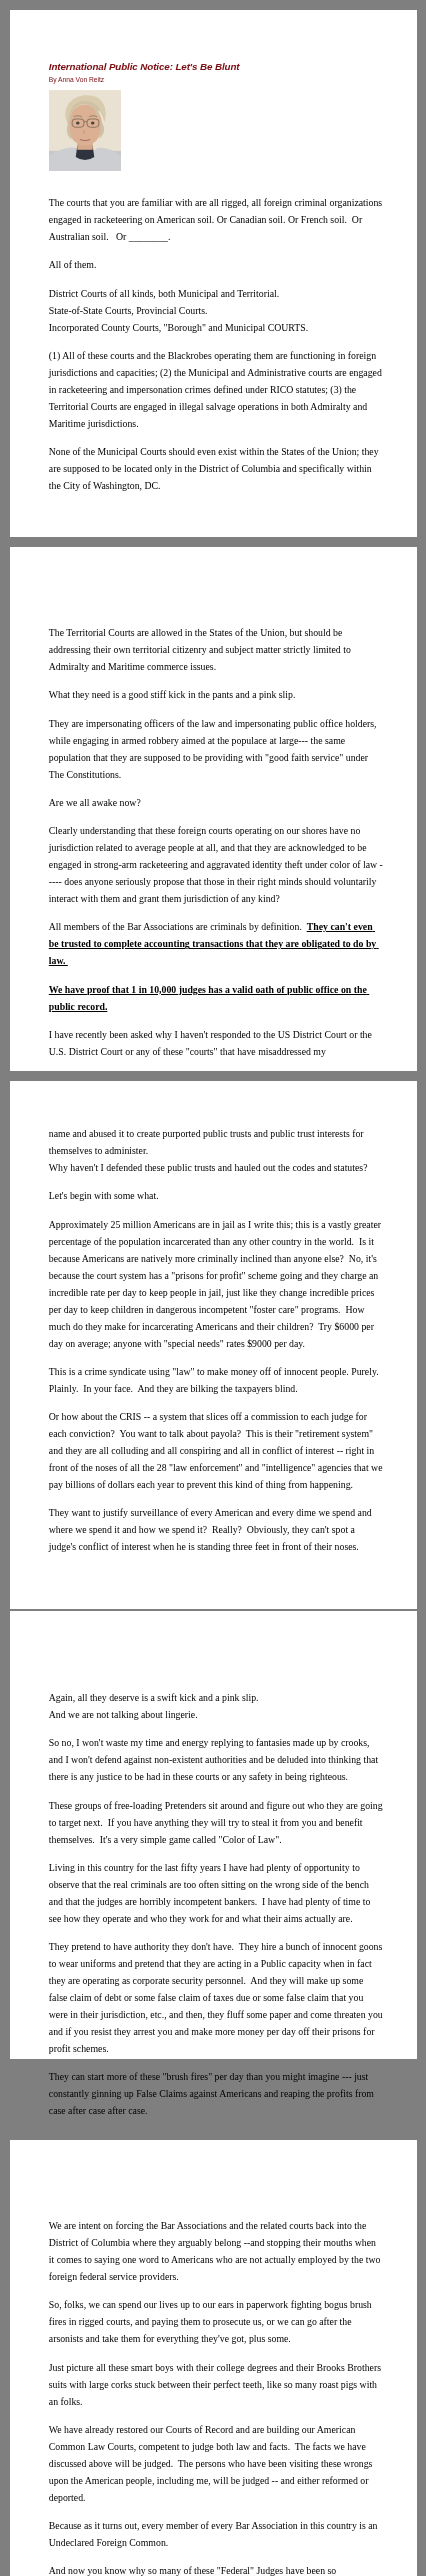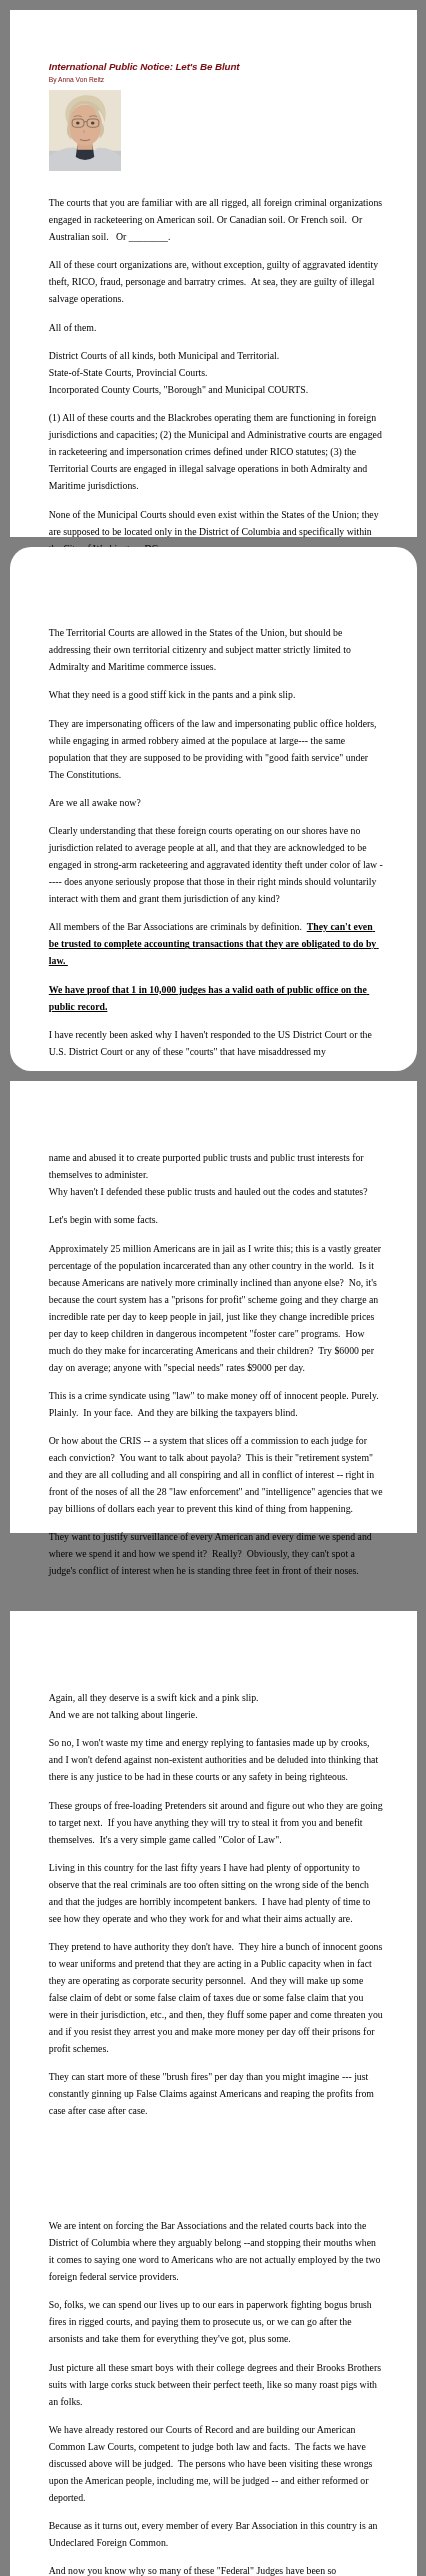--- a/index.html
+++ b/index.html
@@ -40,56 +40,55 @@
       <rect x="45" y="56" width="23" height="16" rx="7" fill="none" stroke="#8a7763" stroke-width="2"></rect>
       <rect x="74" y="56" width="23" height="16" rx="7" fill="none" stroke="#8a7763" stroke-width="2"></rect>
       <path d="M68,62 Q71,60 74,62" stroke="#8a7763" stroke-width="2" fill="none"></path>
       <ellipse cx="56" cy="64" rx="3.4" ry="3" fill="#4c4136"></ellipse>
       <ellipse cx="85" cy="64" rx="3.4" ry="3" fill="#4c4136"></ellipse>
       <path d="M68,78 Q70,82 67,84" stroke="#b98a70" stroke-width="1.6" fill="none"></path>
       <path d="M60,96 Q70,100 80,96" stroke="#a8705f" stroke-width="2.4" fill="none"></path>
     </svg>
     <div>
         <p class="para"><span>The courts that you are familiar with are all rigged, all foreign criminal organizations engaged in racketeering on American soil. Or Canadian soil. Or French soil.  Or Australian soil.   Or ________.</span></p>
-        <p class="para"><span>All of these court organizations are, without exception, guilty of aggravated identity theft, RICO, fraud, personage and barratry crimes.  At sea, they are guilty of illegal salvage operations.</span></p>
         <p class="para"><span>All of them.</span></p>
         <p class="para"><span>District Courts of all kinds, both Municipal and Territorial.
 State-of-State Courts, Provincial Courts.
 Incorporated County Courts, "Borough" and Municipal COURTS.</span></p>
         <p class="para"><span>(1) All of these courts and the Blackrobes operating them are functioning in foreign jurisdictions and capacities; (2) the Municipal and Administrative courts are engaged in racketeering and impersonation crimes defined under RICO statutes; (3) the Territorial Courts are engaged in illegal salvage operations in both Admiralty and Maritime jurisdictions.</span></p>
         <p class="para"><span>None of the Municipal Courts should even exist within the States of the Union; they are supposed to be located only in the District of Columbia and specifically within the City of Washington, DC.</span></p>
       </div>
   </div>
 
-  <div class="page" style="top:547px;height:524px;padding-top:77px;border-radius:21px;">
+  <div class="page" style="top:547px;height:524px;padding-top:77px;">
     <div>
         <p class="para"><span>The Territorial Courts are allowed in the States of the Union, but should be addressing their own territorial citizenry and subject matter strictly limited to Admiralty and Maritime commerce issues.</span></p>
         <p class="para"><span>What they need is a good stiff kick in the pants and a pink slip.</span></p>
         <p class="para"><span>They are impersonating officers of the law and impersonating public office holders, while engaging in armed robbery aimed at the populace at large--- the same population that they are supposed to be providing with "good faith service" under The Constitutions.</span></p>
         <p class="para"><span>Are we all awake now?</span></p>
         <p class="para"><span>Clearly understanding that these foreign courts operating on our shores have no jurisdiction related to average people at all, and that they are acknowledged to be engaged in strong-arm racketeering and aggravated identity theft under color of law ----- does anyone seriously propose that those in their right minds should voluntarily interact with them and grant them jurisdiction of any kind?</span></p>
         <p class="para"><span>All members of the Bar Associations are criminals by definition.  </span><span class="b u">They can't even be trusted to complete accounting transactions that they are obligated to do by law. </span></p>
         <p class="para"><span class="b u">We have proof that 1 in 10,000 judges has a valid oath of public office on the public record.</span></p>
         <p class="para"><span>I have recently been asked why I haven't responded to the US District Court or the U.S. District Court or any of these "courts" that have misaddressed my</span></p>
       </div>
   </div>
 
-  <div class="page" style="top:1081px;height:452px;padding-top:68px;">
+  <div class="page" style="top:1081px;height:528px;padding-top:44px;">
     <div>
         <p class="para"><span>name and abused it to create purported public trusts and public trust interests for themselves to administer.
 Why haven't I defended these public trusts and hauled out the codes and statutes?</span></p>
-        <p class="para"><span>Let's begin with some facts.</span></p>
+        <p class="para"><span>Let's begin with some what.</span></p>
         <p class="para"><span>Approximately 25 million Americans are in jail as I write this; this is a vastly greater percentage of the population incarcerated than any other country in the world.  Is it because Americans are natively more criminally inclined than anyone else?  No, it's because the court system has a "prisons for profit" scheme going and they charge an incredible rate per day to keep people in jail, just like they change incredible prices per day to keep children in dangerous incompetent "foster care" programs.  How much do they make for incarcerating Americans and their children?  Try $6000 per day on average; anyone with "special needs" rates $9000 per day.</span></p>
         <p class="para"><span>This is a crime syndicate using "law" to make money off of innocent people. Purely. Plainly.  In your face.  And they are bilking the taxpayers blind.</span></p>
         <p class="para"><span>Or how about the CRIS -- a system that slices off a commission to each judge for each conviction?  You want to talk about payola?  This is their "retirement system" and they are all colluding and all conspiring and all in conflict of interest -- right in front of the noses of all the 28 "law enforcement" and "intelligence" agencies that we pay billions of dollars each year to prevent this kind of thing from happening.</span></p>
         <p class="para"><span>They want to justify surveillance of every American and every dime we spend and where we spend it and how we spend it?  Really?  Obviously, they can't spot a judge's conflict of interest when he is standing three feet in front of their noses.</span></p>
       </div>
   </div>
 
-  <div class="page" style="top:1611px;height:616px;padding-top:78px;">
+  <div class="page" style="top:1611px;height:448px;padding-top:78px;">
     <div>
         <p class="para"><span>Again, all they deserve is a swift kick and a pink slip.
 And we are not talking about lingerie.</span></p>
         <p class="para"><span>So no, I won't waste my time and energy replying to fantasies made up by crooks, and I won't defend against non-existent authorities and be deluded into thinking that there is any justice to be had in these courts or any safety in being righteous.</span></p>
         <p class="para"><span>These groups of free-loading Pretenders sit around and figure out who they are going to target next.  If you have anything they will try to steal it from you and benefit themselves.  It's a very simple game called "Color of Law".</span></p>
         <p class="para"><span>Living in this country for the last fifty years I have had plenty of opportunity to observe that the real criminals are too often sitting on the wrong side of the bench and that the judges are horribly incompetent bankers.  I have had plenty of time to see how they operate and who they work for and what their aims actually are.</span></p>
         <p class="para"><span>They pretend to have authority they don't have.  They hire a bunch of innocent goons to wear uniforms and pretend that they are acting in a Public capacity when in fact they are operating as corporate security personnel.  And they will make up some false claim of debt or some false claim of taxes due or some false claim that you were in their jurisdiction, etc., and then, they fluff some paper and come threaten you and if you resist they arrest you and make more money per day off their prisons for profit schemes.</span></p>
         <p class="para"><span>They can start more of these "brush fires" per day than you might imagine --- just constantly ginning up False Claims against Americans and reaping the profits from case after case after case.</span></p>
       </div>
   </div>

